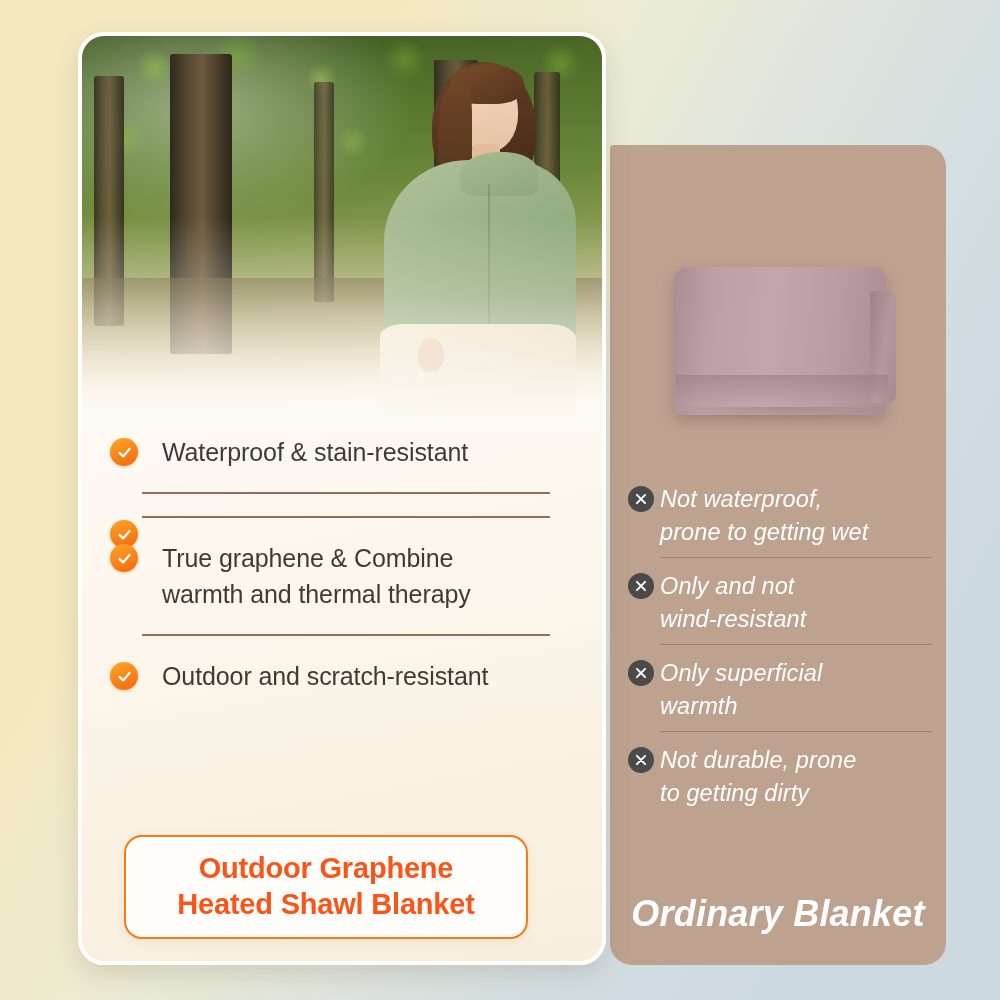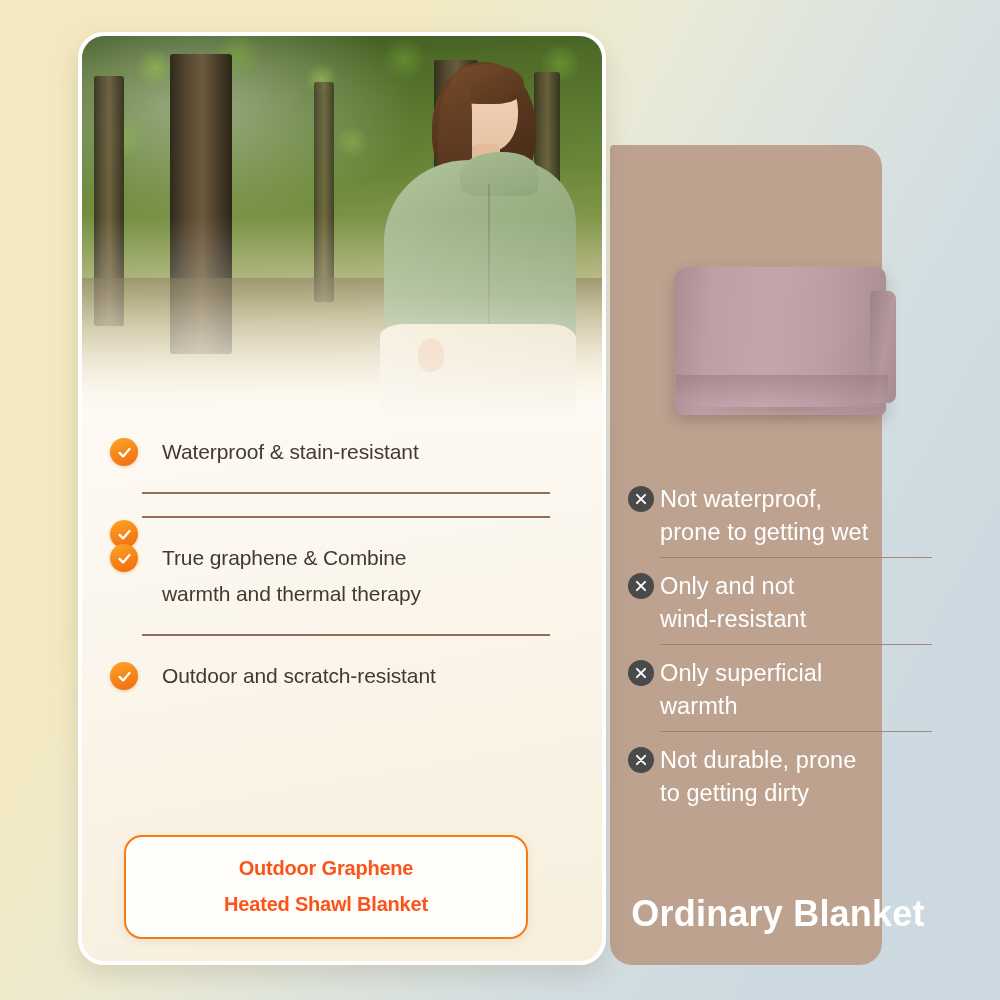--- a/index.html
+++ b/index.html
@@ -10,23 +10,24 @@
     background: linear-gradient(118deg,
       #f3e9c0 0%, #f3e9c0 26%, #ecebd4 42%,
       #dfe5dd 55%, #d3dee2 70%, #cdd9e0 85%, #ccd9e0 100%);
   }
 
   #stage { position:relative; width:1000px; height:1000px; }
 
   
   .right-panel {
     position:absolute; left:610px; top:145px;
-    width:272px; height:820px;
+    width:336px; height:820px;
     background:#bda290;
     border-radius:4px 22px 22px 22px;
+    font-style:italic;
   }
   .blanket-photo {
     position:absolute; left:38px; top:110px; width:260px; height:180px;
   }
   .blanket-main {
     position:absolute; left:26px; top:12px; width:212px; height:148px;
     background:
       linear-gradient(95deg,#a98d93 0%, #bda0a5 18%, #c3a6ab 45%, #bb9ea4 72%, #a98d93 100%);
     border-radius:14px 10px 6px 8px;
     box-shadow:0 6px 14px rgba(90,65,60,.28);
@@ -184,39 +185,39 @@
   .pros { position:absolute; left:0; top:398px; width:100%; padding:0 28px; }
   .pro-row { position:relative; padding-left:52px; }
   .pro-icon {
     position:absolute; left:0; top:4px; width:28px; height:28px; border-radius:50%;
     background:linear-gradient(160deg,#fba62c 0%,#f8881a 48%,#ef6a0c 100%);
     display:flex; align-items:center; justify-content:center;
     box-shadow:0 1px 3px rgba(210,110,20,.35);
   }
   .pro-icon svg { width:17px; height:17px; display:block; }
   .pro-text {
-    color:#413a33; font-size:21px; line-height:36px;
+    color:#413a33; font-size:25px; line-height:36px;
     letter-spacing:-.1px; white-space:pre-line;
   }
   .pro-divider {
     height:2px; background:#6b3a20; opacity:.72;
     width:408px; margin:22px 0 22px 32px;
   }
 
   
   .name-badge {
     position:absolute; left:42px; bottom:22px; width:404px;
     border:2px solid #f47a1a; border-radius:18px;
     background:#fffdf9;
     padding:13px 10px 15px;
     text-align:center;
     box-shadow:0 2px 10px rgba(180,120,40,.12);
   }
   .name-badge span {
-    display:block; color:#f9541a; font-size:20px; font-weight:bold;
+    display:block; color:#f9541a; font-size:29px; font-weight:bold;
     line-height:36px; letter-spacing:-.2px; white-space:pre-line;
   }
 </style>
 </head>
 <body>
 
 <div id="stage">
 
   <div class="right-panel">
 

